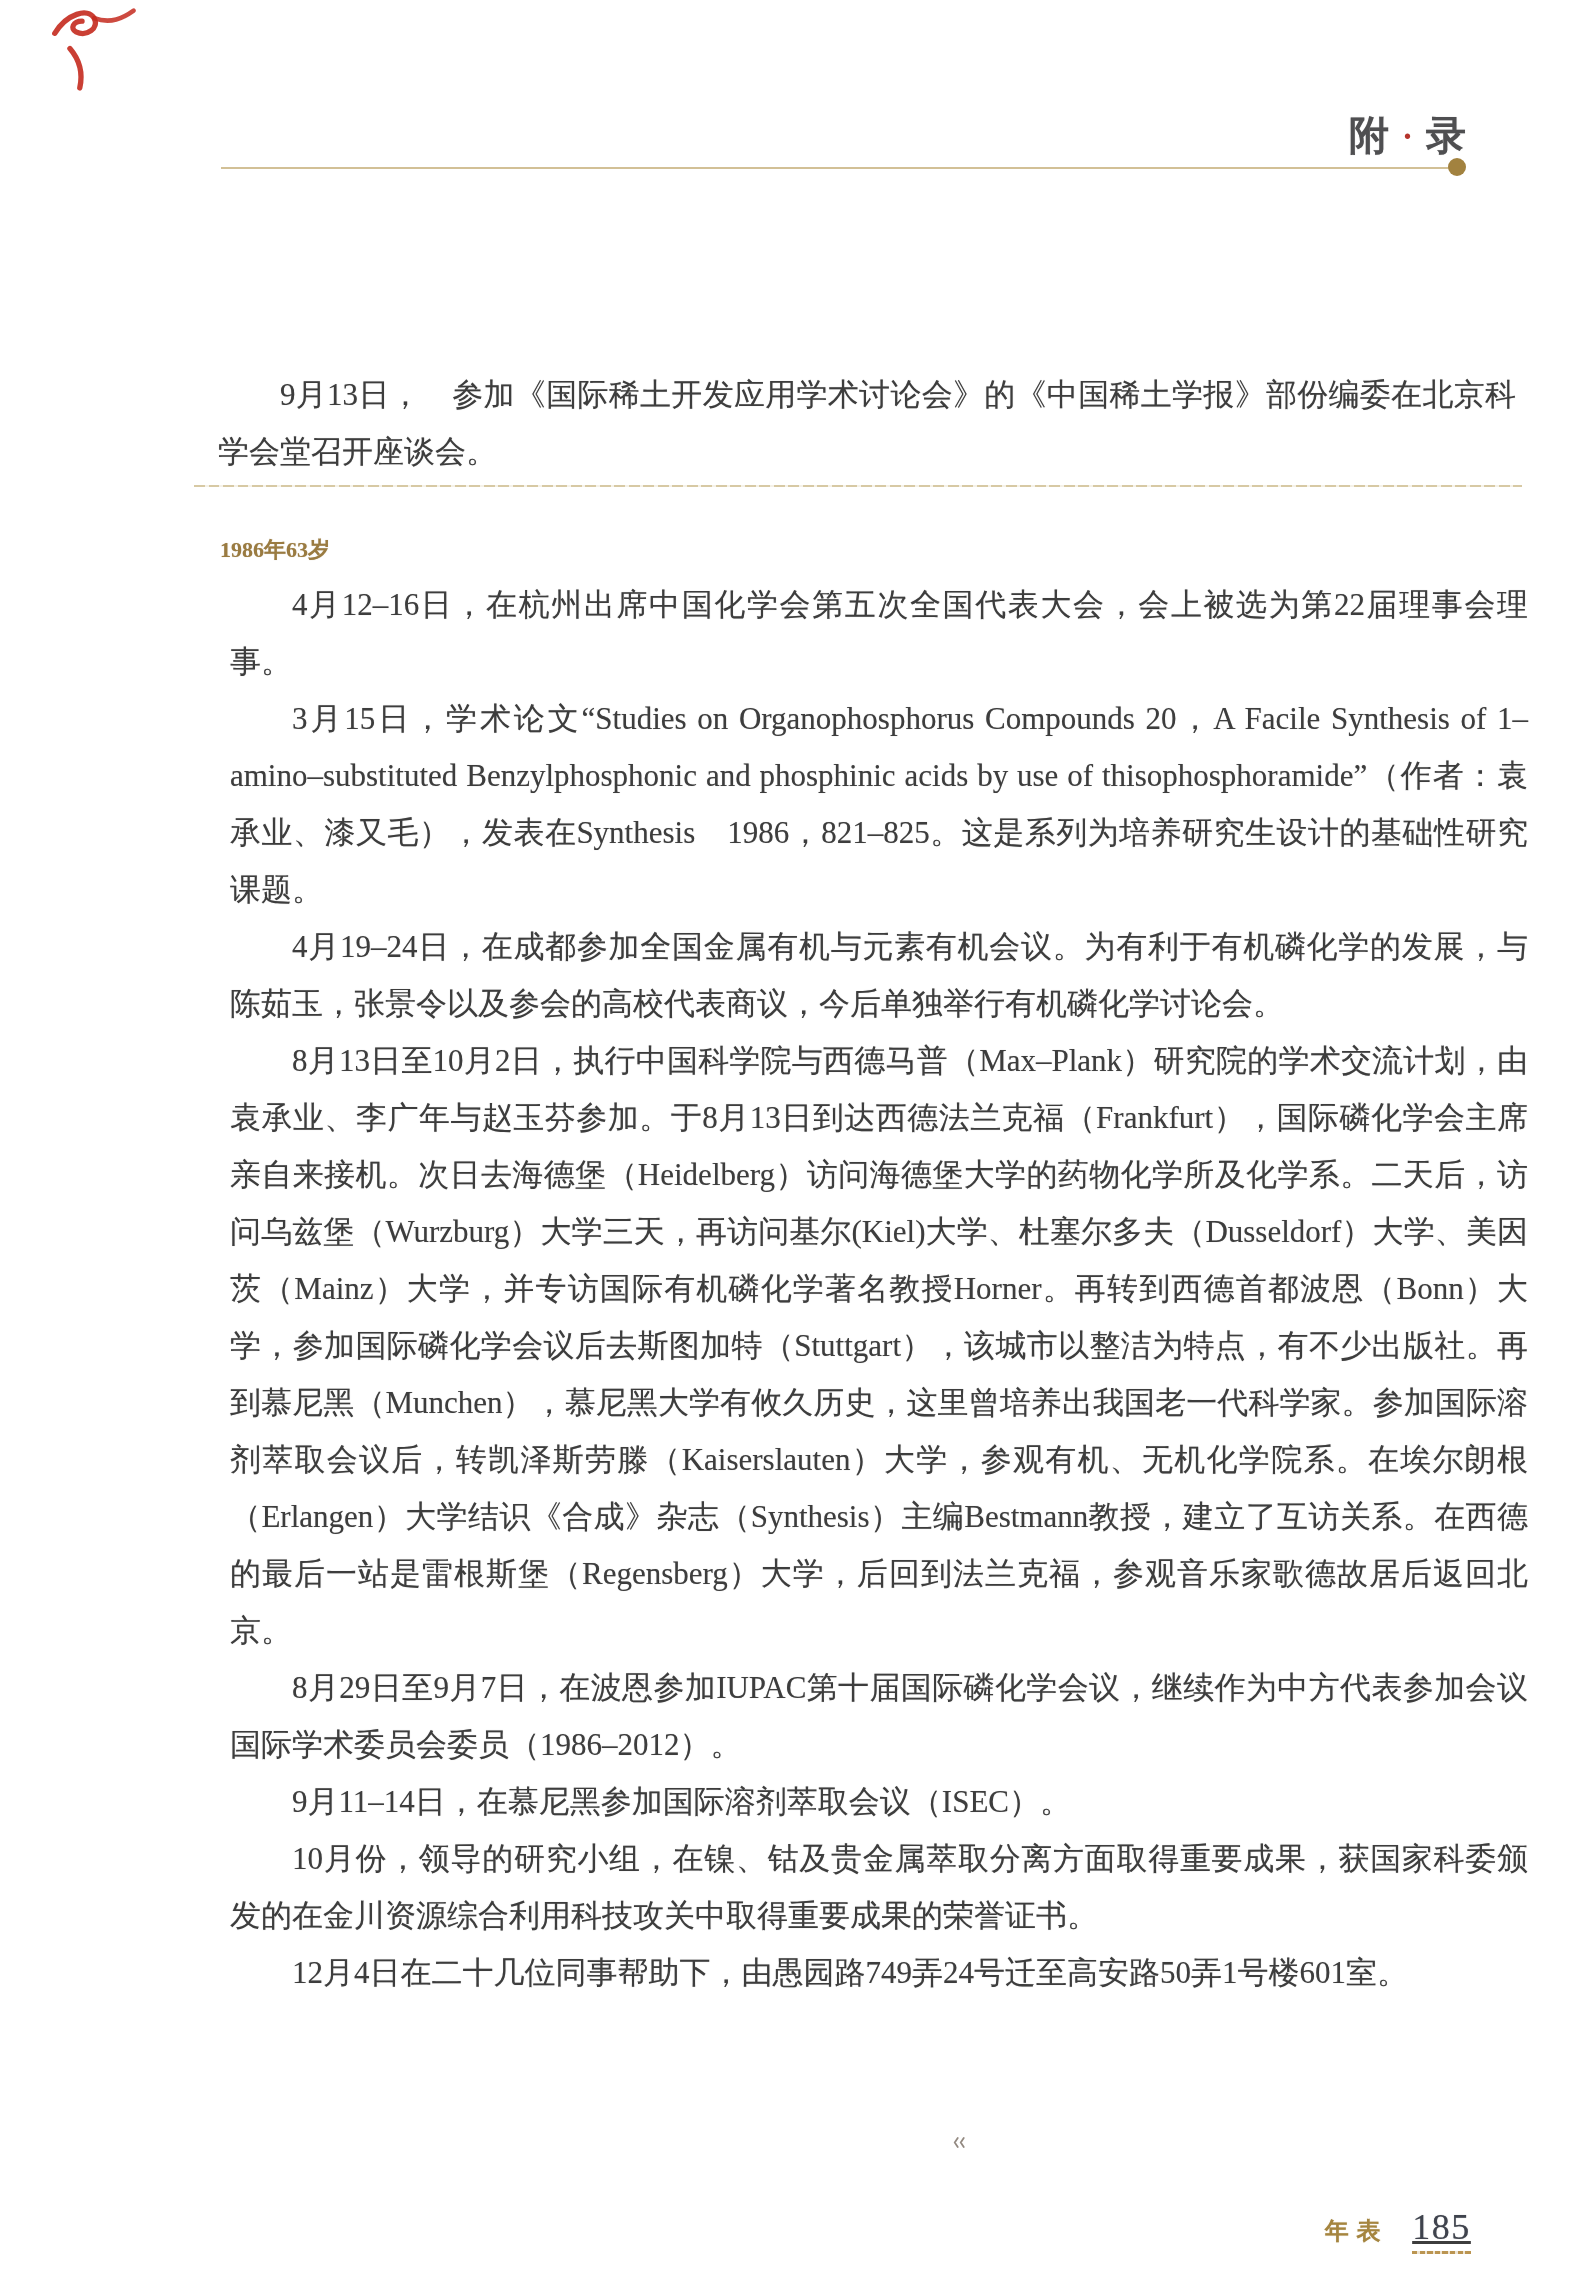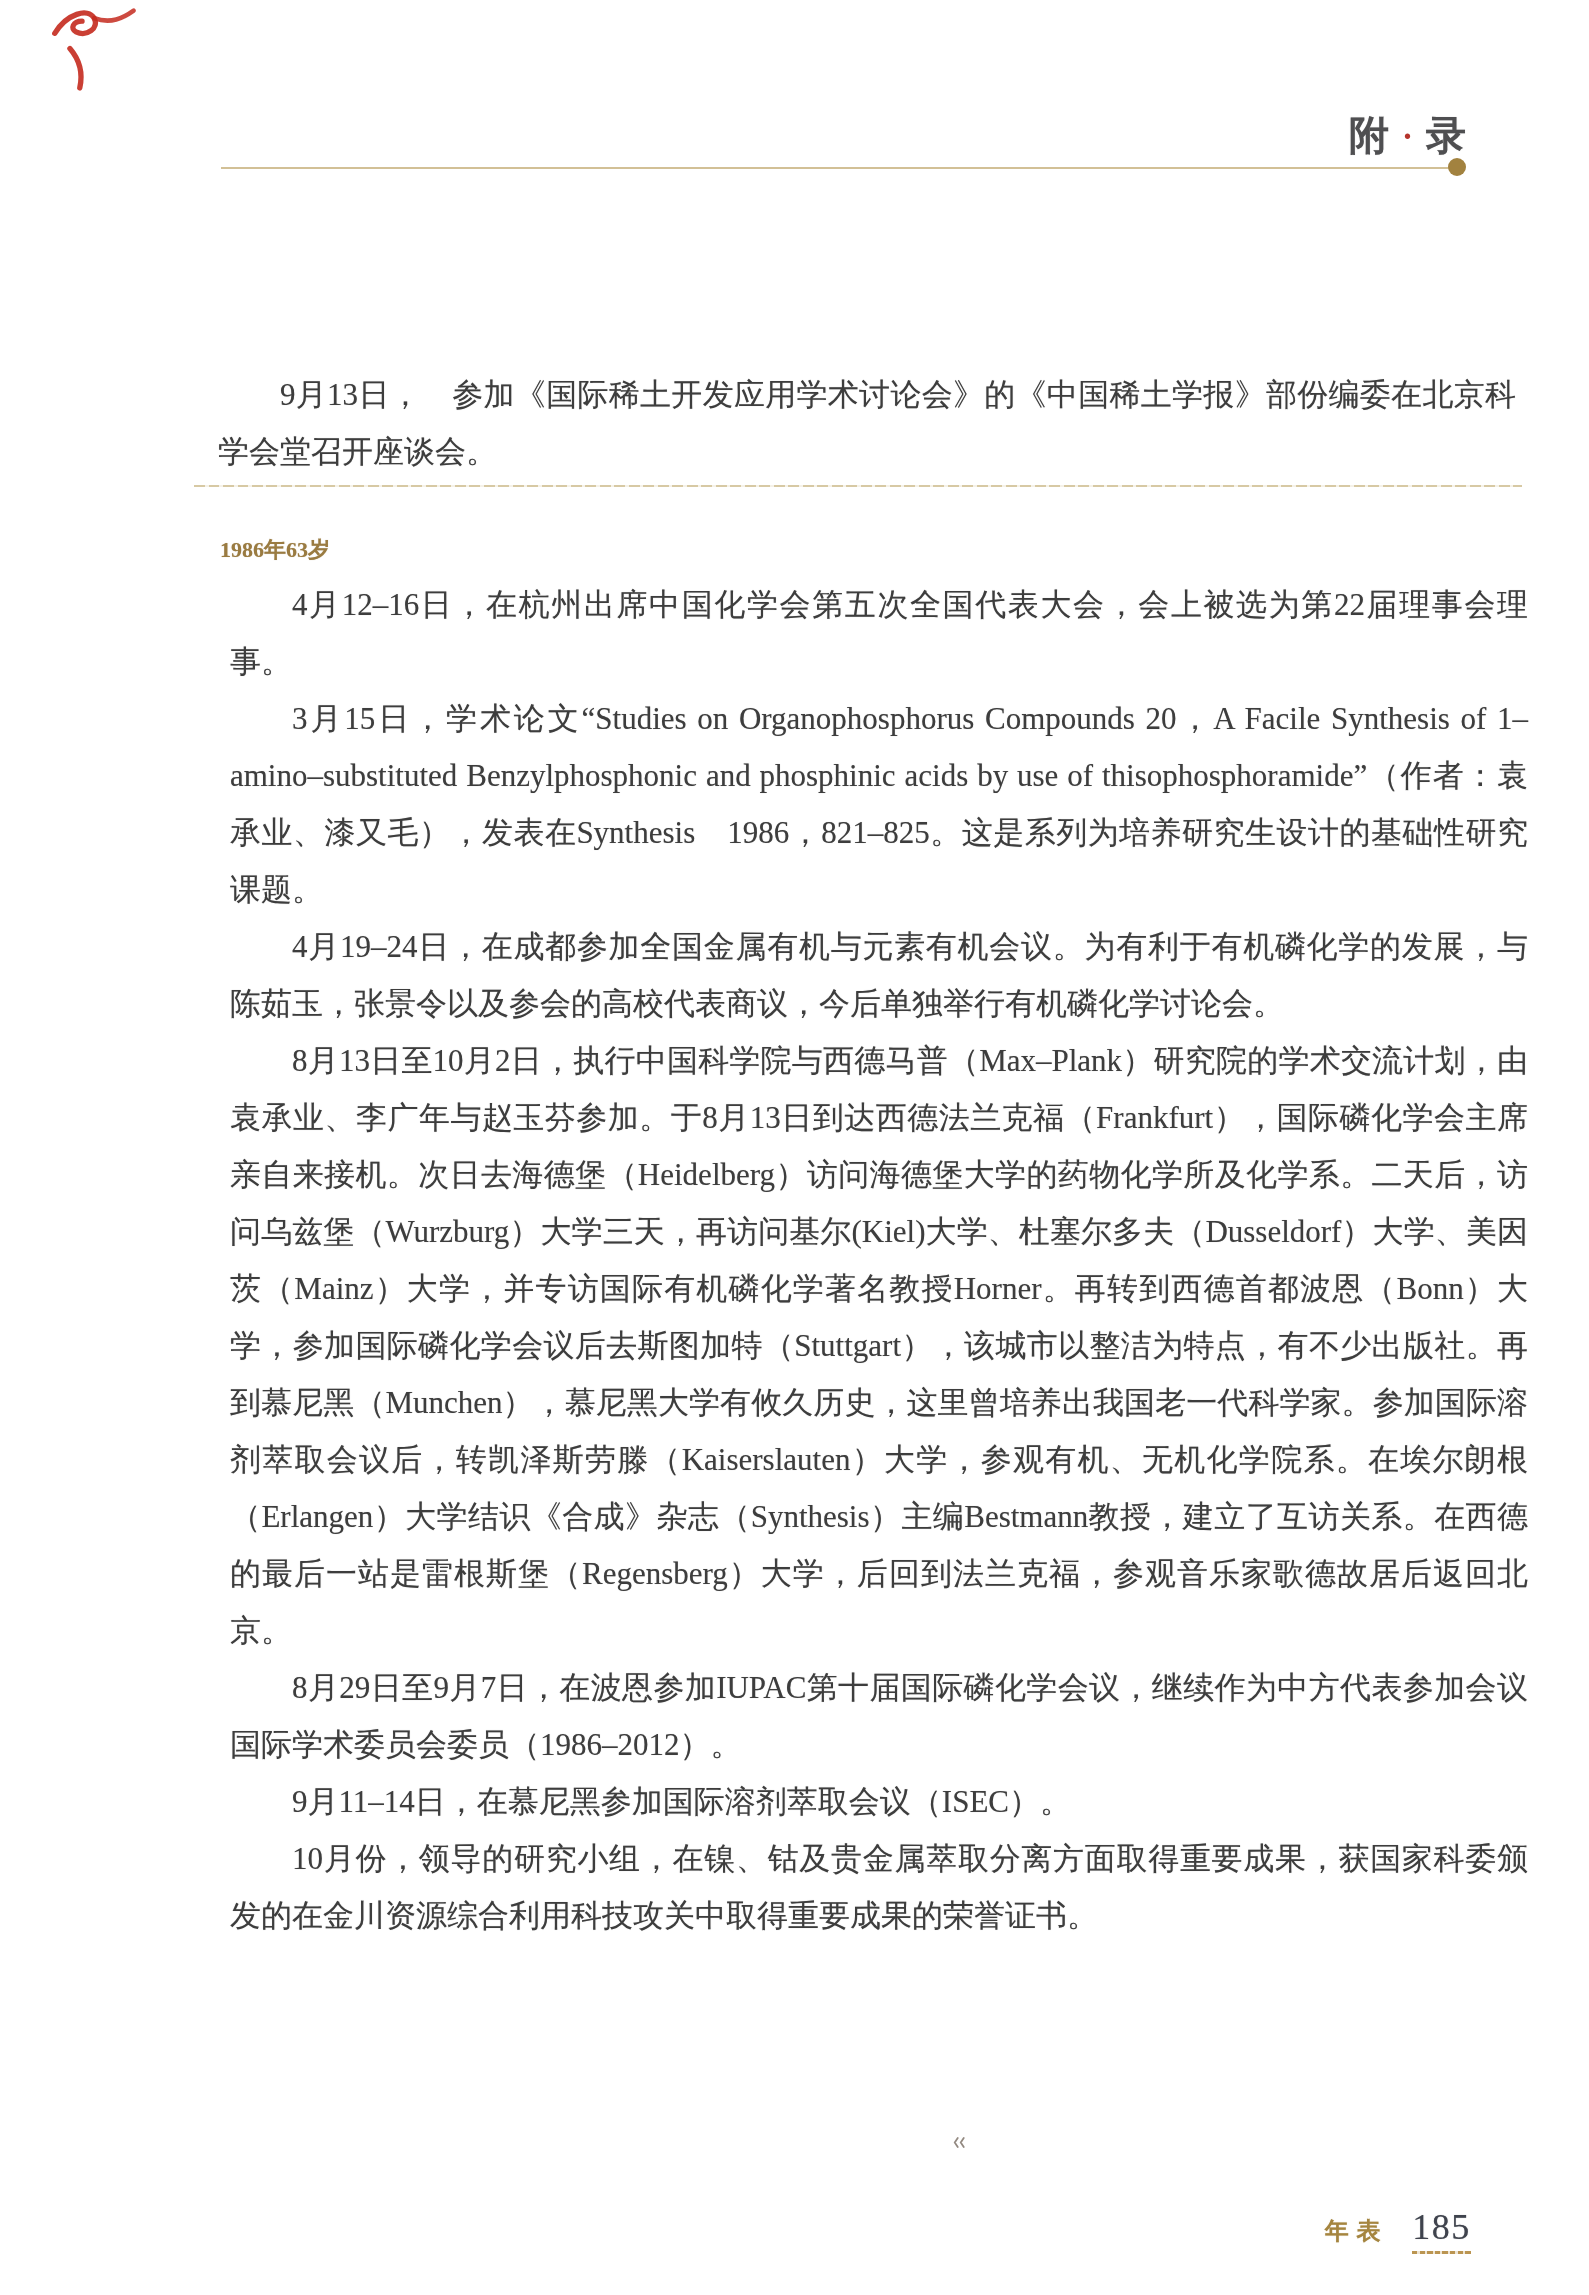--- a/index.html
+++ b/index.html
@@ -38,21 +38,21 @@
     font-size:22px;line-height:40px;font-weight:bold;color:#9a7b41;
     text-shadow:0 0 0.8px rgba(140,110,60,.5);
   }
   .bodycol{position:absolute;left:230px;top:576px;width:1298px;}
   
   .speck{position:absolute;left:953px;top:2135px;width:23px;height:15px;opacity:.75;}
   
   .footer{position:absolute;top:2206px;right:118px;display:flex;align-items:baseline;gap:24px;}
   .f-label{font-size:24px;color:#a5853f;font-weight:bold;letter-spacing:7.6px;
     text-shadow:0 0 0.8px rgba(160,128,62,.5);}
-  .f-num-wrap{display:inline-flex;flex-direction:column;align-items:center;}
+  .f-num-wrap{display:inline-flex;flex-direction:column;align-items:center;text-decoration:underline;}
   .f-num{font-size:36px;color:#3f434d;letter-spacing:1.5px;
     text-shadow:0 0 0.8px rgba(55,60,70,.5);}
   .f-underline{width:59px;height:3px;margin-top:3px;
     background:repeating-linear-gradient(90deg,#bb9551 0 5.3px,rgba(187,149,81,.25) 5.3px 7.6px);}
 </style>
 </head>
 <body>
 
 <div class="page">
 
@@ -77,20 +77,21 @@
   <h2 class="heading">1986年63岁</h2>
 
   <div class="bodycol">
     <p class="para">4月12–16日，在杭州出席中国化学会第五次全国代表大会，会上被选为第22届理事会理事。</p>
     <p class="para">3月15日，学术论文“Studies on Organophosphorus Compounds 20，A Facile Synthesis of 1–amino–substituted Benzylphosphonic and phosphinic acids by use of thisophosphoramide”（作者：袁承业、漆又毛），发表在Synthesis　1986，821–825。这是系列为培养研究生设计的基础性研究课题。</p>
     <p class="para">4月19–24日，在成都参加全国金属有机与元素有机会议。为有利于有机磷化学的发展，与陈茹玉，张景令以及参会的高校代表商议，今后单独举行有机磷化学讨论会。</p>
     <p class="para">8月13日至10月2日，执行中国科学院与西德马普（Max–Plank）研究院的学术交流计划，由袁承业、李广年与赵玉芬参加。于8月13日到达西德法兰克福（Frankfurt），国际磷化学会主席亲自来接机。次日去海德堡（Heidelberg）访问海德堡大学的药物化学所及化学系。二天后，访问乌兹堡（Wurzburg）大学三天，再访问基尔(Kiel)大学、杜塞尔多夫（Dusseldorf）大学、美因茨（Mainz）大学，并专访国际有机磷化学著名教授Horner。再转到西德首都波恩（Bonn）大学，参加国际磷化学会议后去斯图加特（Stuttgart），该城市以整洁为特点，有不少出版社。再到慕尼黑（Munchen），慕尼黑大学有攸久历史，这里曾培养出我国老一代科学家。参加国际溶剂萃取会议后，转凯泽斯劳滕（Kaiserslauten）大学，参观有机、无机化学院系。在埃尔朗根（Erlangen）大学结识《合成》杂志（Synthesis）主编Bestmann教授，建立了互访关系。在西德的最后一站是雷根斯堡（Regensberg）大学，后回到法兰克福，参观音乐家歌德故居后返回北京。</p>
     <p class="para">8月29日至9月7日，在波恩参加IUPAC第十届国际磷化学会议，继续作为中方代表参加会议国际学术委员会委员（1986–2012）。</p>
     <p class="para">9月11–14日，在慕尼黑参加国际溶剂萃取会议（ISEC）。</p>
     <p class="para">10月份，领导的研究小组，在镍、钴及贵金属萃取分离方面取得重要成果，获国家科委颁发的在金川资源综合利用科技攻关中取得重要成果的荣誉证书。</p>
+    <p class="para">12月4日在二十几位同事帮助下，由愚园路749弄24号迁至高安路50弄1号楼601室。</p>
   </div>
 
   <svg class="speck" viewBox="0 0 30 20" aria-hidden="true">
     <path d="M6,4 L2,10 L6,16 M14,4 L10,10 L14,16" fill="none" stroke="#6f6257" stroke-width="2.4" stroke-linecap="round"></path>
   </svg>
 
   <div class="footer">
     <span class="f-label">年表</span>
     <span class="f-num-wrap">
       <span class="f-num">185</span>

